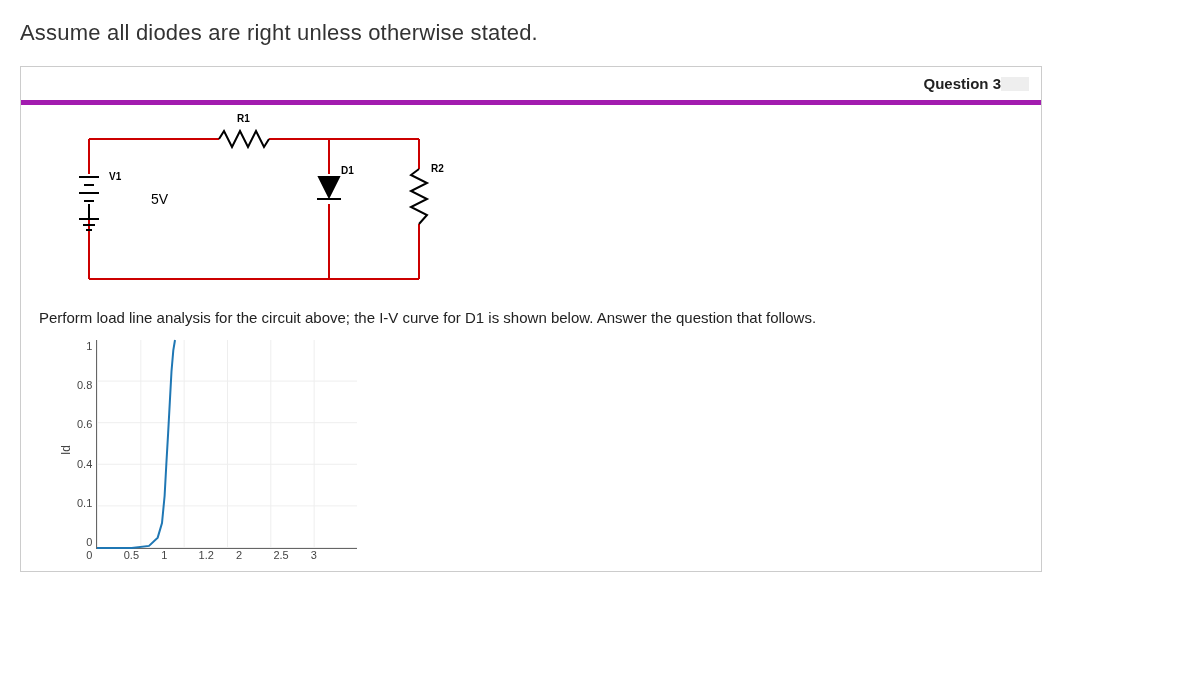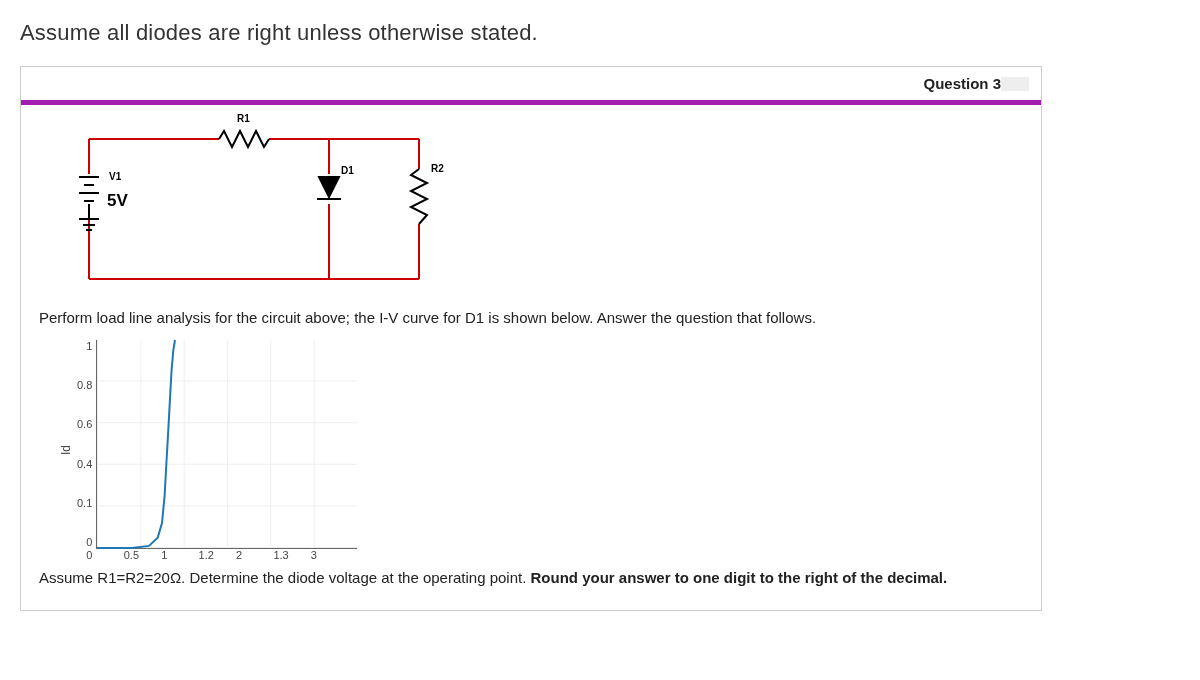--- a/index.html
+++ b/index.html
@@ -41,21 +41,21 @@
   .circuit {
     width: 400px;
     height: 180px;
     position: relative;
     background-image: radial-gradient(circle, #bbb 0.5px, transparent 0.5px);
     background-size: 8px 8px;
     margin-bottom: 10px;
   }
   .circuit svg { position:absolute; left:0; top:0; }
   .lbl { position:absolute; font-size:10px; font-weight:bold; color:#000; }
-  .small { font-size:17px; font-weight:bold; }
+  .small { font-size:14px; font-weight:normal;margin-left:44px; }
   
   .para { font-size:15px; color:#222; margin:8px 0 14px 0; }
   .para b { font-weight:bold; }
   
   .chart-wrap { display:flex; align-items:center; margin-left:20px; }
   .ylabel { writing-mode: vertical-rl; transform: rotate(180deg); font-size:12px; color:#444; margin-right:4px; }
   .chart-box { width:290px; }
   .axes { display:flex; }
   .yticks { display:flex; flex-direction:column; justify-content:space-between; align-items:flex-end; height:208px; font-size:11px; color:#444; padding-right:4px; }
   .plotarea {
@@ -161,24 +161,21 @@
               <polyline id="iv-curve" fill="none" stroke="#1f77b4" stroke-width="2" points="0.0,208.0 34.7,208.0 52.0,205.9 60.7,197.6 65.0,183.0 67.6,156.0 69.3,124.8 71.1,93.6 72.8,62.4 74.5,31.2 76.3,10.4 78.0,0.0"></polyline>
             </svg>
           </div>
         </div>
         <div class="xticks">
           <span>0</span>
           <span>0.5</span>
           <span>1</span>
           <span>1.2</span>
           <span>2</span>
-          <span>1.3</span>
+          <span>2.5</span>
           <span>3</span>
         </div>
       </div>
     </div>
 
-    <div class="para">
-      <span>Assume R1=R2=20Ω. Determine the diode voltage at the operating point. </span><b>Round your answer to one digit to the right of the decimal.</b>
-    </div>
 
   </div>
 </div>
 
 </body></html>

